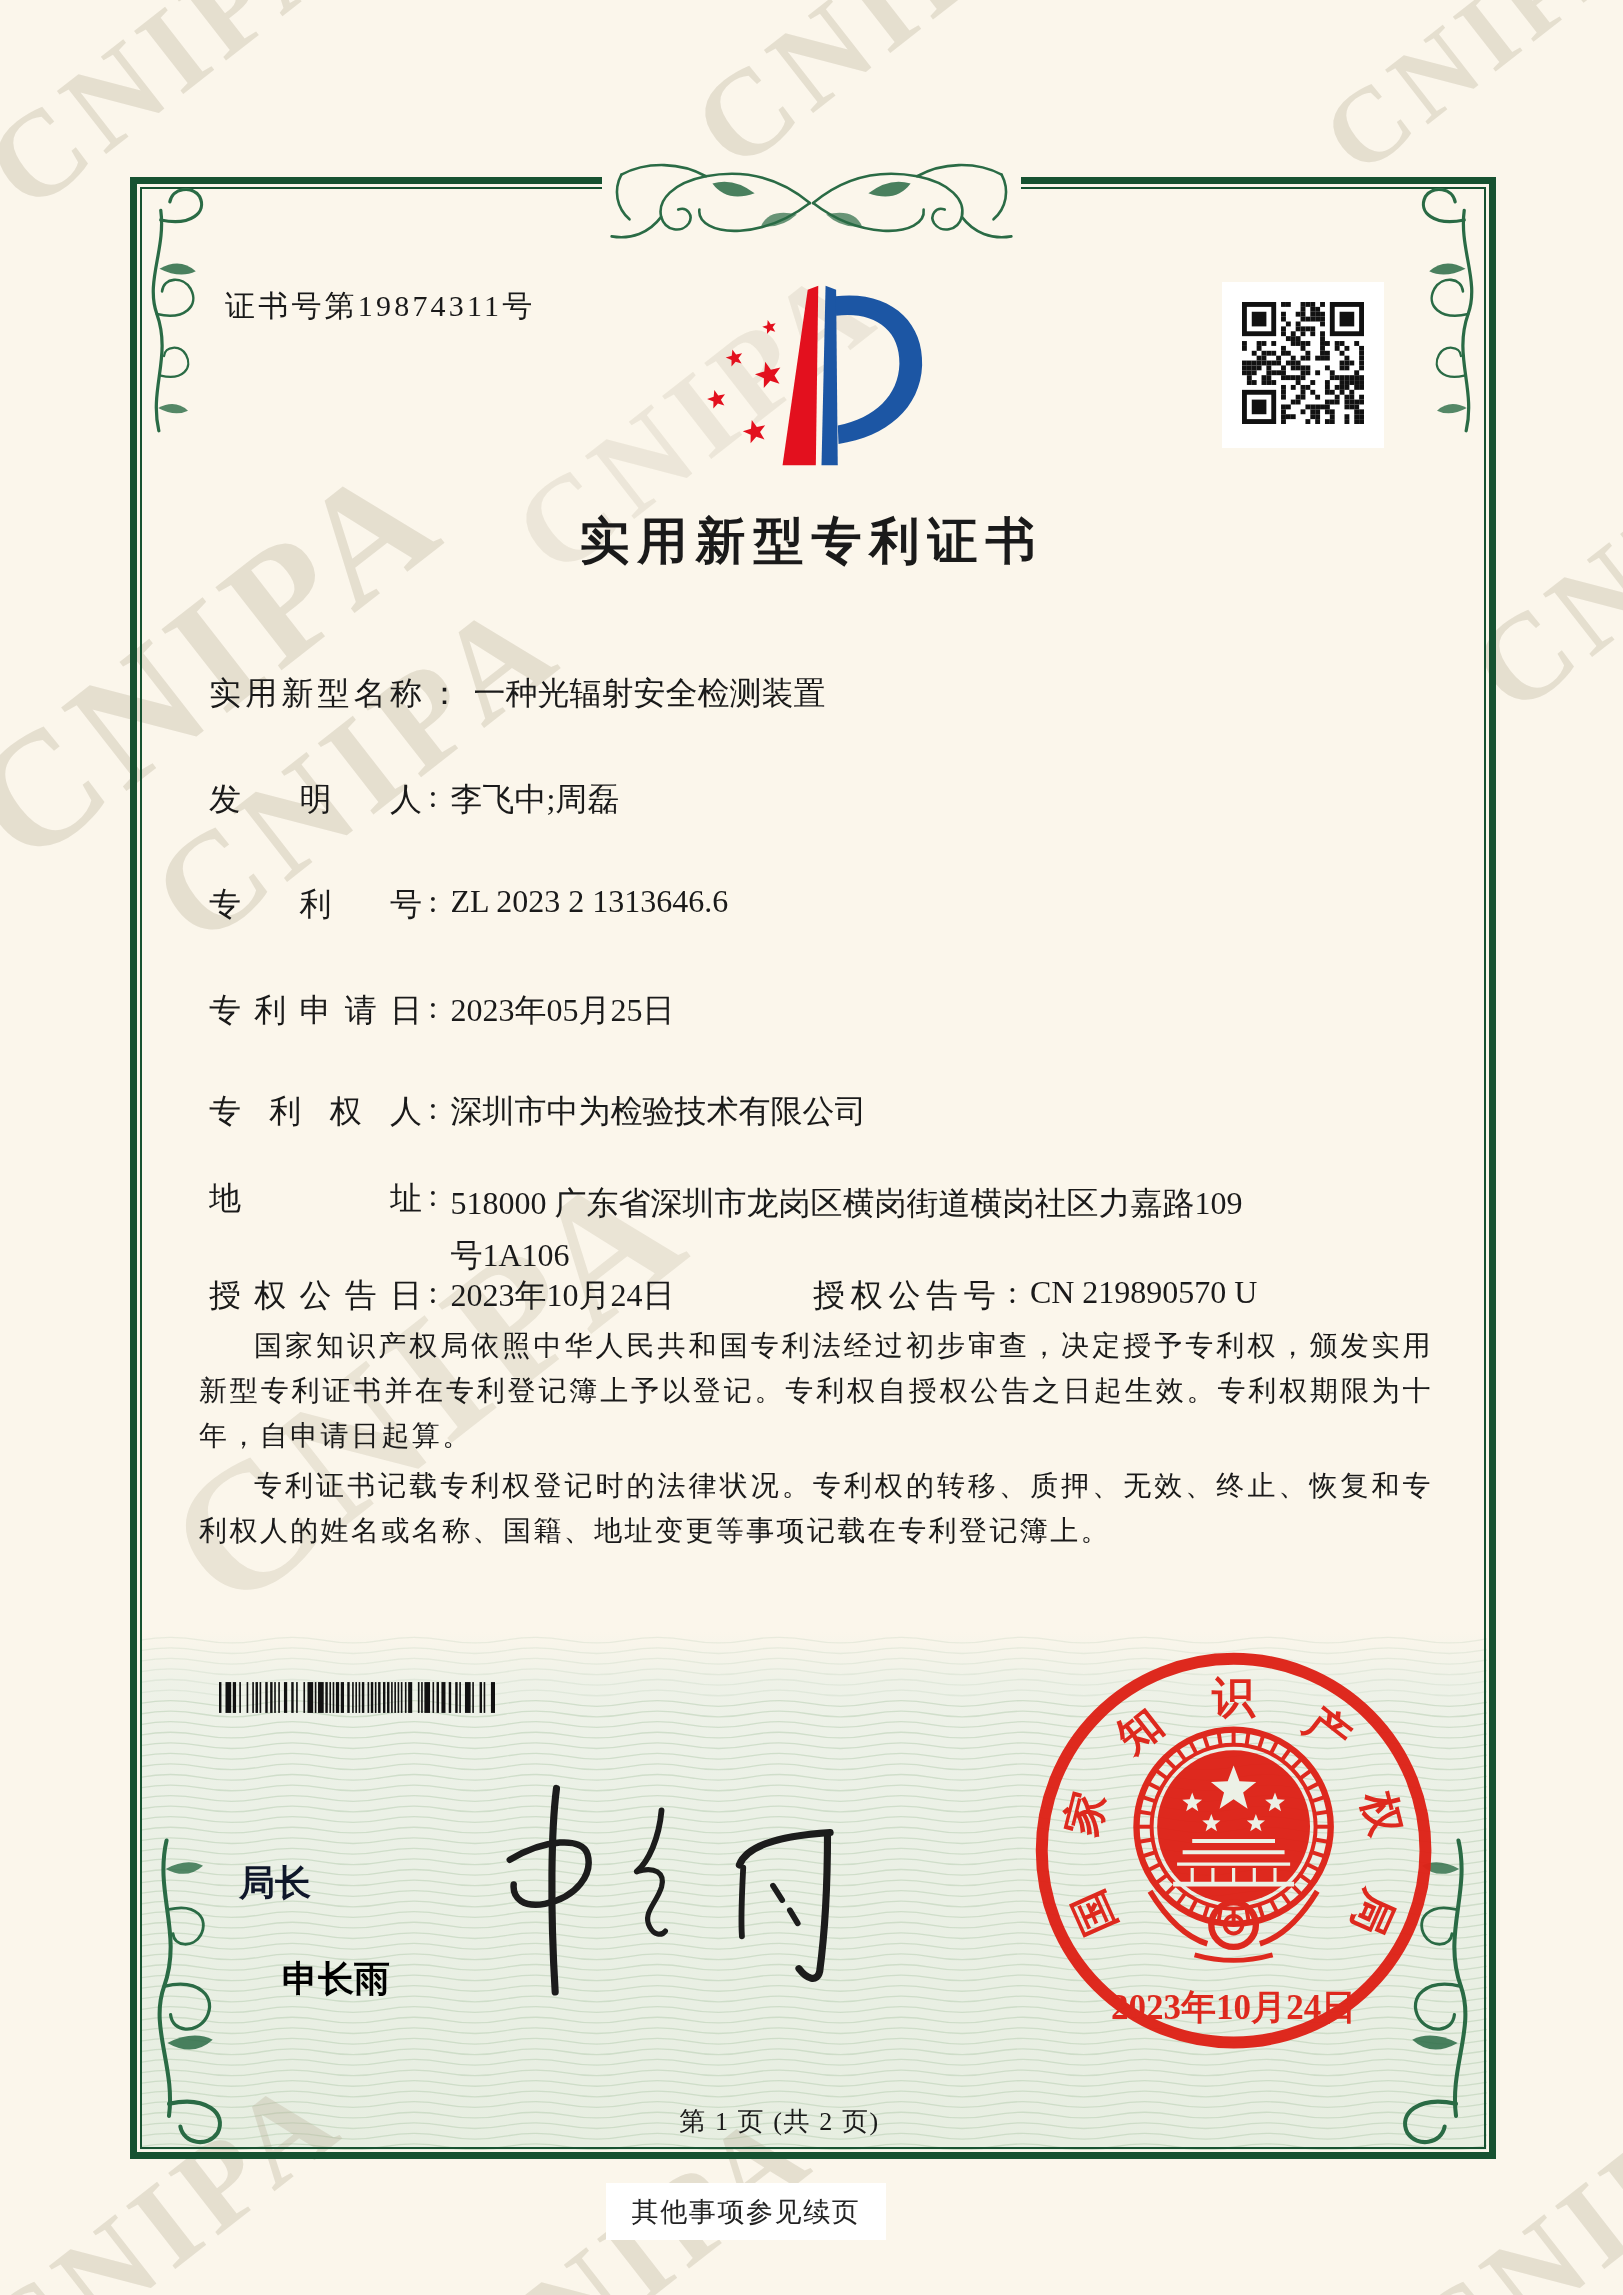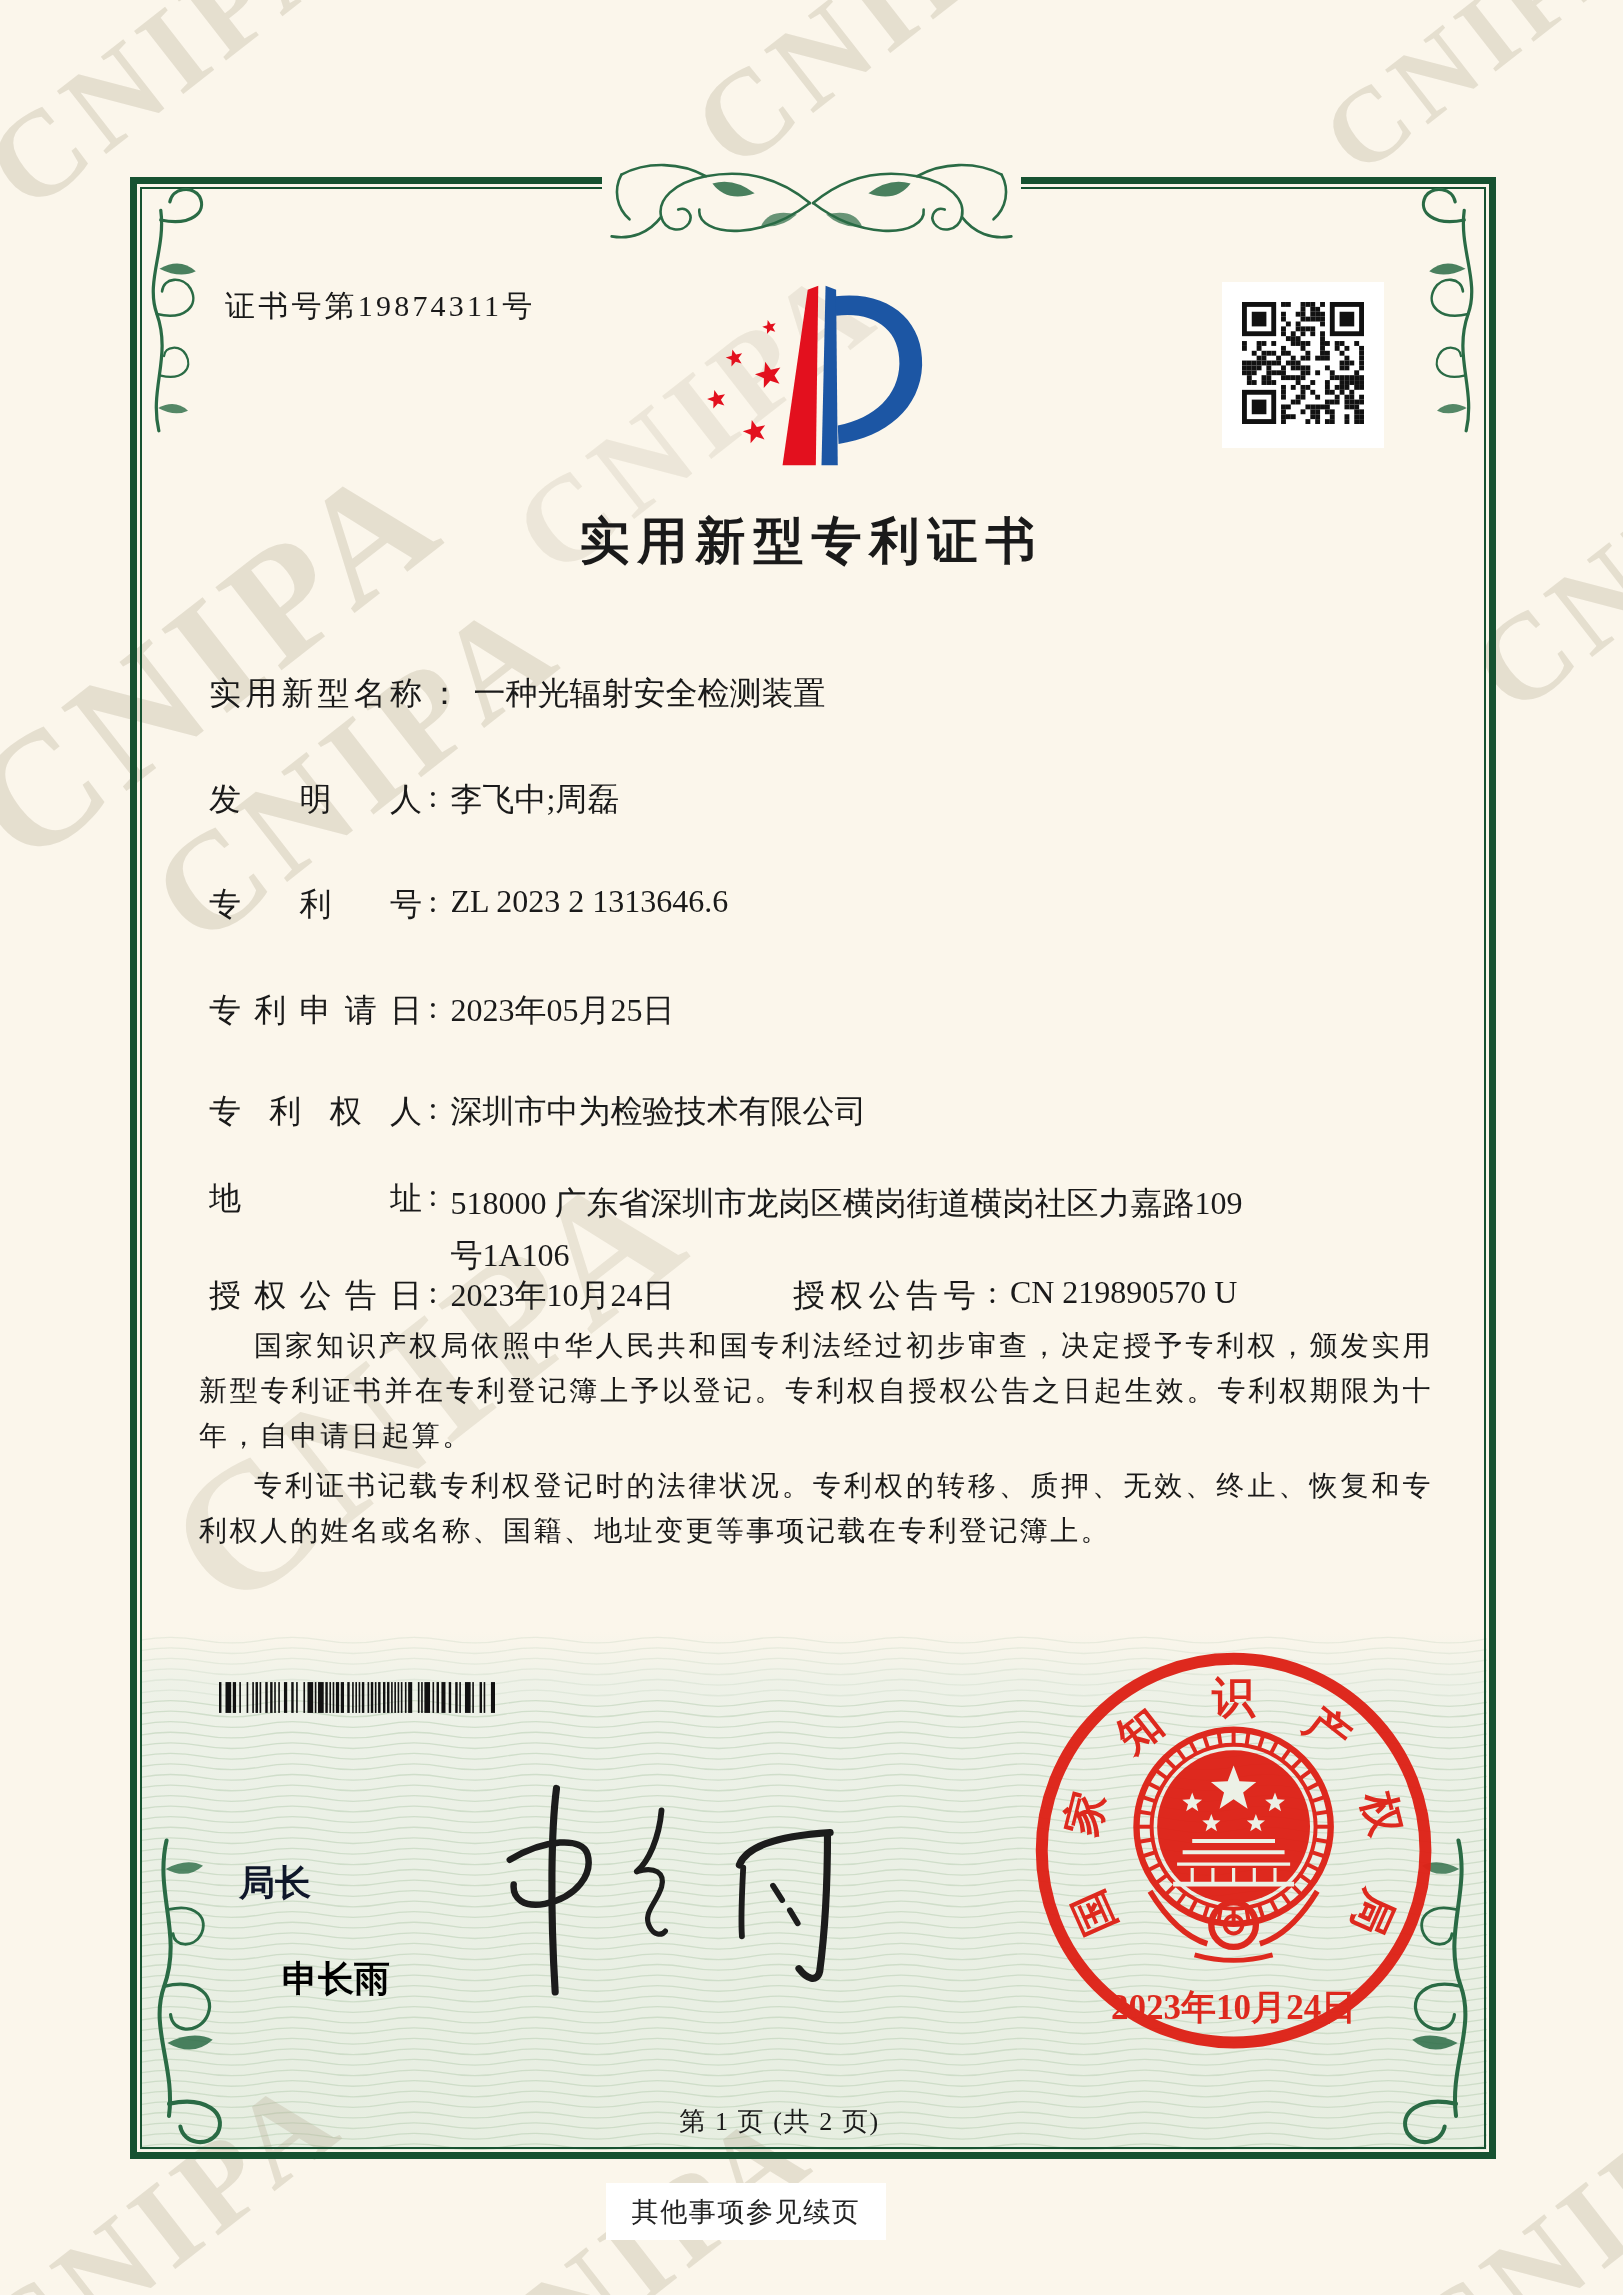--- a/index.html
+++ b/index.html
@@ -19,21 +19,21 @@
   .waves{position:absolute;left:140px;top:1632px;width:1347px;height:518px;z-index:0;
          background:linear-gradient(180deg,rgba(236,241,231,0) 0%,rgba(236,241,231,.85) 10%,#ecf1e7 22%,#e7eee1 100%);}
   
   .cert-number{position:absolute;left:213px;top:286px;font-size:30px;letter-spacing:3.2px;z-index:3;margin-left:12px;}
   .logo{position:absolute;left:706px;top:272px;z-index:3;}
   .qrbox{position:absolute;left:1222px;top:282px;width:162px;height:166px;background:#ffffff;z-index:3;}
   .qrbox svg{position:absolute;left:20px;top:19.5px;}
   .title{position:absolute;left:0;top:508px;width:1623px;text-align:center;font-size:50px;
          font-weight:bold;letter-spacing:8px;z-index:3;}
   .row{position:absolute;left:209px;display:flex;align-items:flex-start;font-size:32px;z-index:3;}
-  .row.second{left:793px;justify-content:space-between;}
+  .row.second{left:813px;justify-content:space-between;}
   .lbl{display:inline-flex;justify-content:space-between;width:213px;flex:none;}
   .lbl-plain{flex:none;letter-spacing:5.7px;}
   .colon{flex:none;margin:0 13px 0 6.5px;}
   .val{white-space:nowrap;}
   .val-wrap{white-space:normal;width:820px;line-height:52px;}
   .para{position:absolute;left:199px;width:1234px;font-size:28px;line-height:45px;
         text-indent:55px;letter-spacing:2.4px;z-index:3;text-align:justify;}
   .barcode{position:absolute;left:219px;top:1682px;z-index:3;}
   .sig-title{position:absolute;left:239px;top:1859px;font-family:"Liberation Sans",sans-serif;
              font-weight:bold;font-size:36px;z-index:3;color:#0f172a;}

